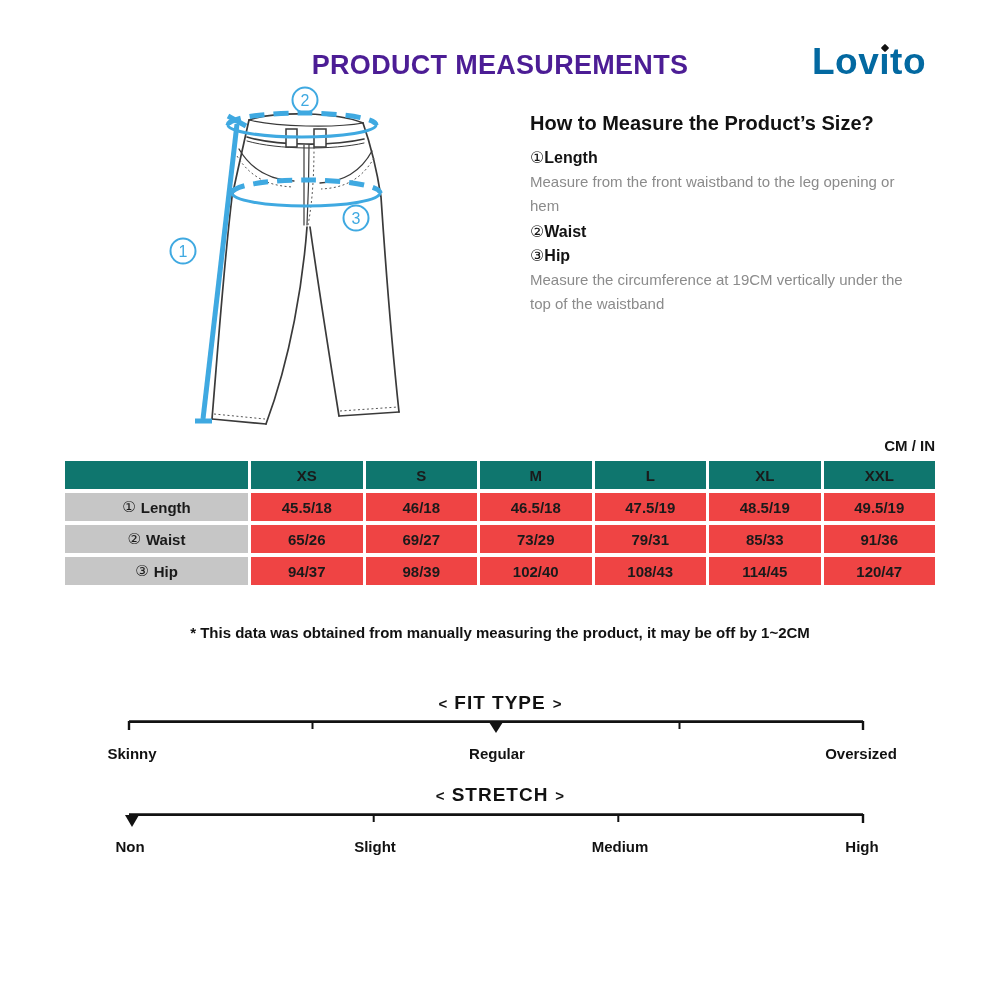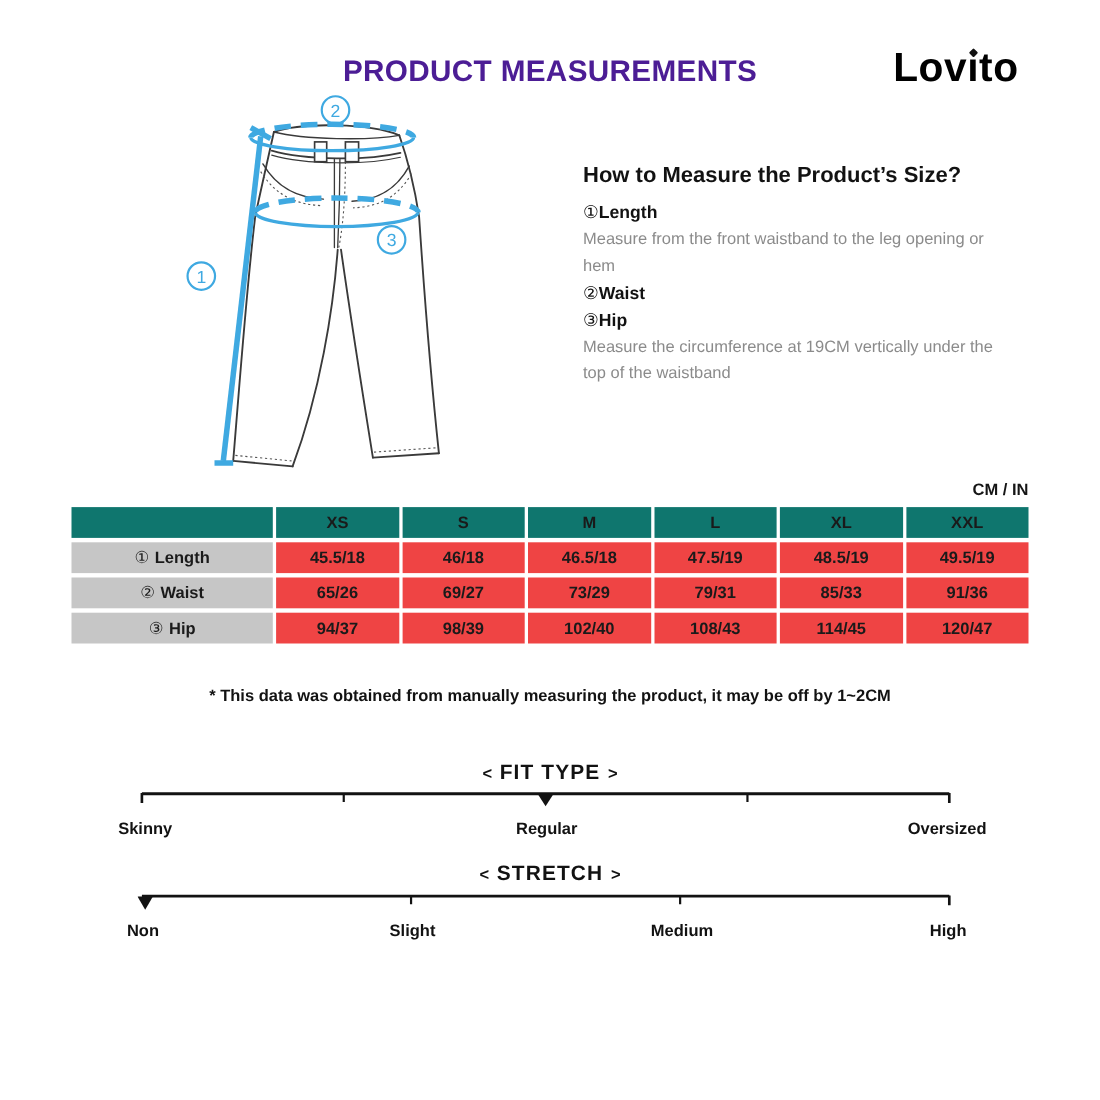--- a/index.html
+++ b/index.html
@@ -5,29 +5,29 @@
   html,body{margin:0;padding:0;}
   body{
     width:1000px;height:1000px;background:#ffffff;position:relative;
     font-family:"Liberation Sans","DejaVu Sans",sans-serif;color:#151515;
     overflow:hidden;
   }
   .abs{position:absolute;}
 
   
   .page-title{left:0;right:0;top:50px;text-align:center;font-size:27px;font-weight:800;letter-spacing:.3px;color:#4c1d95;}
-  .brand{left:812px;top:41px;font-size:37px;font-weight:700;letter-spacing:.5px;color:#000000;display:flex;}
+  .brand{left:812px;top:41px;font-size:37px;font-weight:700;letter-spacing:.5px;color:#0369a1;display:flex;}
   .brand-i{position:relative;}
   .brand-diamond{position:absolute;top:4px;left:50%;transform:translateX(-50%) rotate(45deg);width:6px;height:6px;background:#121212;border-radius:1px;}
 
   
   .diagram{left:150px;top:85px;width:330px;height:360px;}
 
   
-  .howto{left:530px;top:112px;width:376px;margin-top:36px;}
+  .howto{left:530px;top:112px;width:376px;}
   .howto-heading{font-size:20px;font-weight:700;margin:0 0 11px 0;color:#121212;}
   .mi-title{font-size:16px;font-weight:700;line-height:24px;color:#121212;}
   .mi-title .circ{font-weight:400;}
   .mi-desc{font-size:15px;font-weight:400;line-height:24px;color:#8B8B8B;margin:0 0 2px 0;}
 
   
   .unit-label{right:65px;top:437px;font-size:15px;font-weight:700;}
   .size-table{left:65px;top:461px;width:870px;display:grid;
     grid-template-columns:183px repeat(6,1fr);column-gap:3px;row-gap:4px;grid-auto-rows:28px;}
   .cell{display:flex;align-items:center;justify-content:center;font-size:15px;color:#1a1a1a;}

